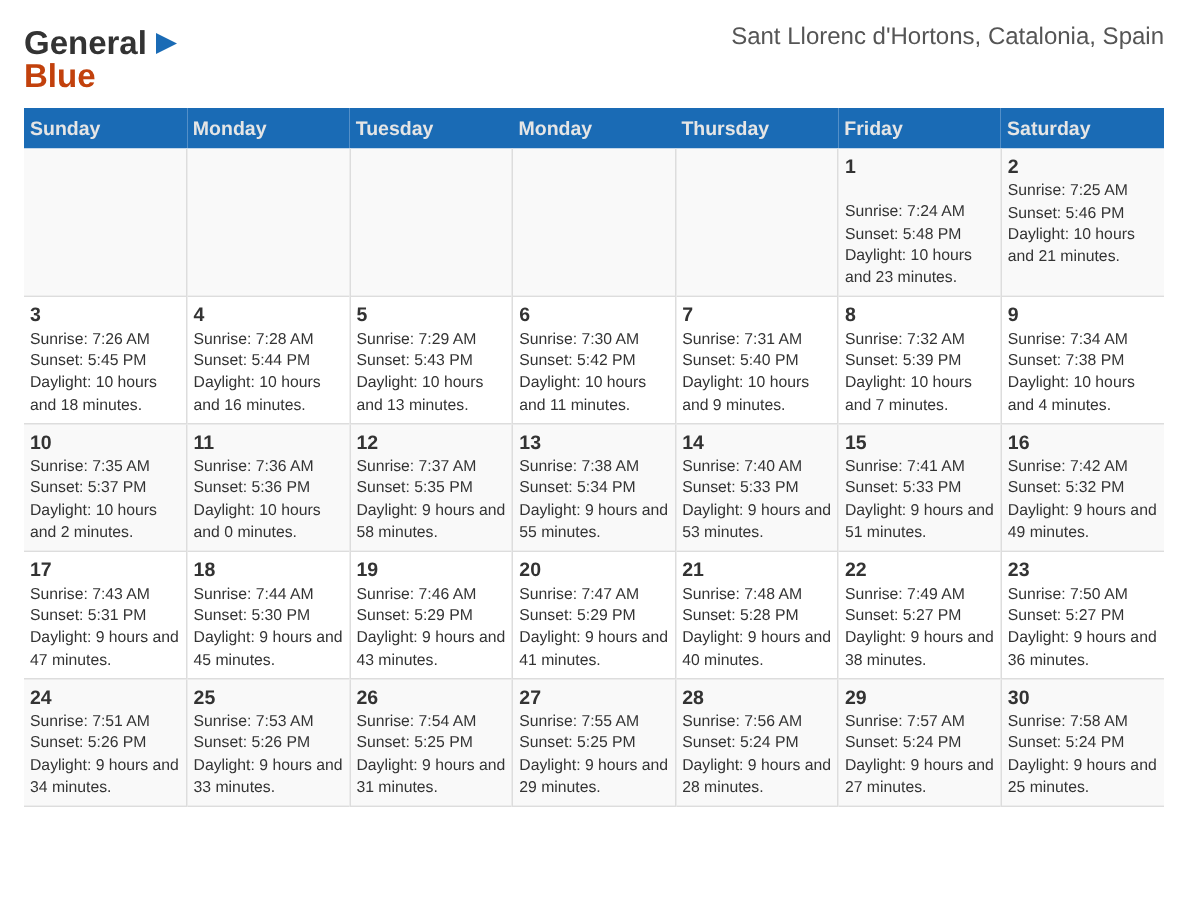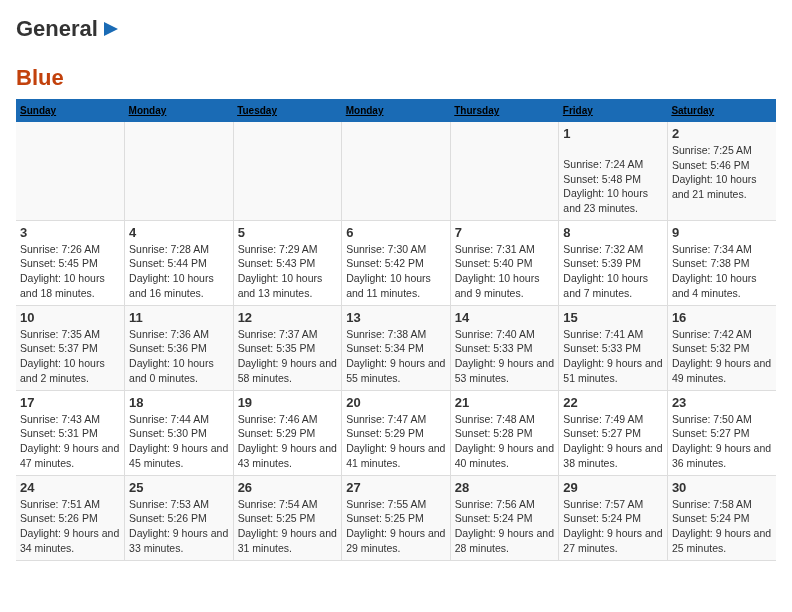--- a/index.html
+++ b/index.html
@@ -13,21 +13,20 @@
     .header-area {
       display: flex;
       justify-content: space-between;
       align-items: flex-start;
       margin-bottom: 8px;
     }
     .logo {
       display: flex;
       flex-direction: column;
       align-items: flex-start;
-      gap: 27px;
     }
     .logo-icon {
       display: flex;
       align-items: center;
     }
     .logo-icon svg { margin-left: 2px; }
     .title-area {
       text-align: right;
     }
     .month-title {
@@ -39,26 +38,25 @@
       font-size: 16px;
       color: #555;
     }
     table {
       width: 100%;
       border-collapse: collapse;
       font-size: 11px;
     }
     thead th {
       background-color: #1a6bb5;
-      color: #000000;
+      color: #e5e5e5;
       padding: 6px 4px;
       text-align: left;
-      font-size: 10px;
+      font-size: 13px;
       font-weight: bold;
-      text-decoration: underline;
     }
     tbody tr {
       border-bottom: 1px solid #ddd;
     }
     tbody td {
       vertical-align: top;
       padding: 4px;
       min-height: 80px;
       width: 14.28%;
       border-right: 1px solid #ddd;
@@ -88,20 +86,21 @@
   <div class="logo">
     <div class="logo-icon">
       <span style="font-size:22px;font-weight:bold;color:#333;">General</span>
       <svg width="22" height="22" viewBox="0 0 22 22">
         <polygon points="4,4 18,11 4,18" fill="#1a6bb5"></polygon>
       </svg>
     </div>
     <span style="font-size:22px;font-weight:bold;color:#c2410c;margin-top:-4px;">Blue</span>
   </div>
   <div class="title-area">
+    <div class="subtitle">Sant Llorenc d'Hortons, Catalonia, Spain</div>
   </div>
 </div>
 
 <table>
   <thead>
     <tr id="header-row">
         <th>Sunday</th>
         <th>Monday</th>
         <th>Tuesday</th>
         <th>Monday</th>

